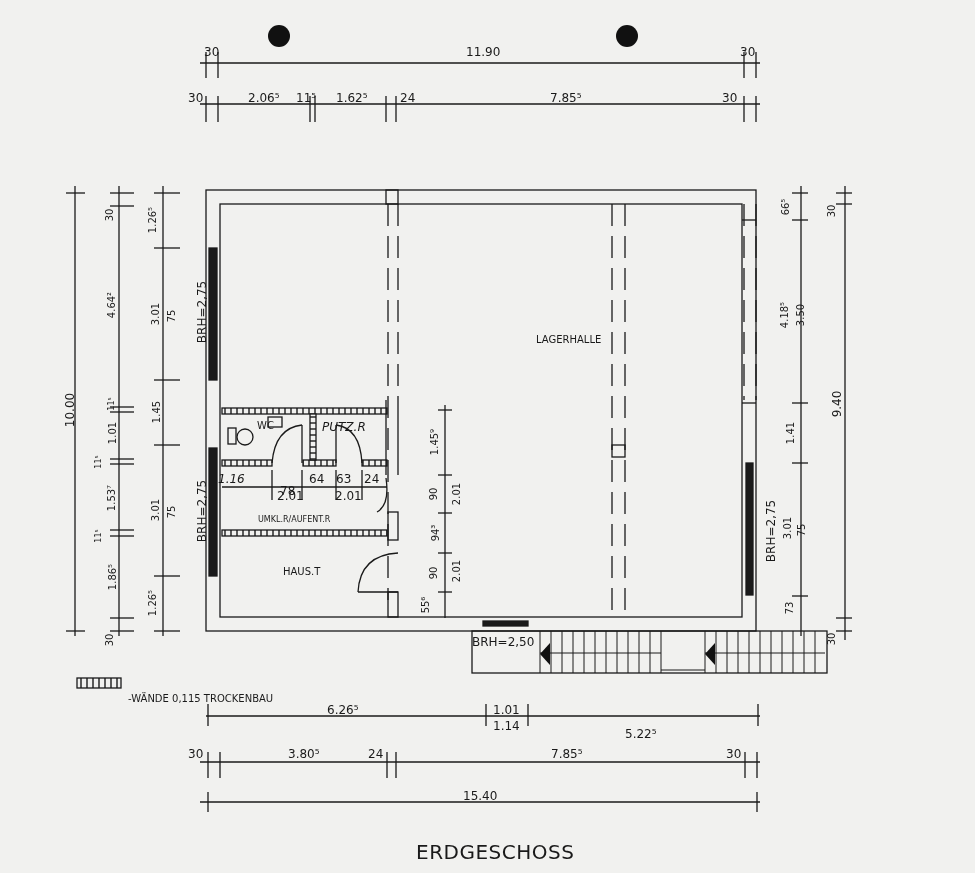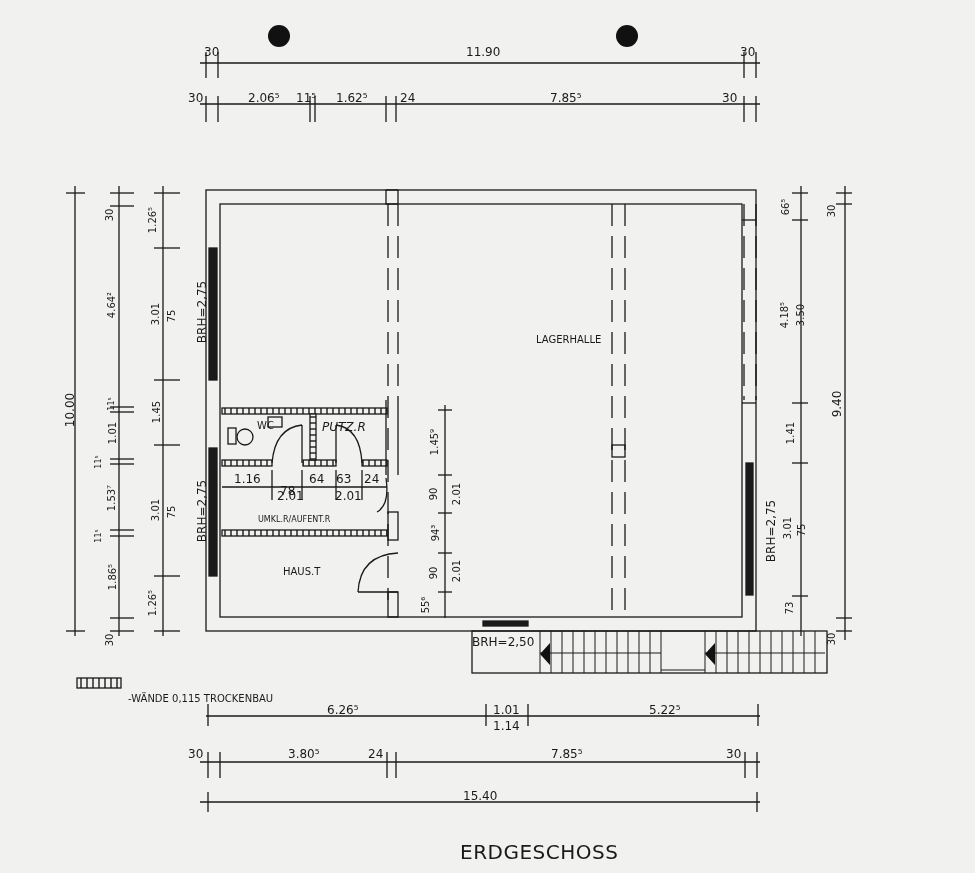--- a/index.html
+++ b/index.html
@@ -205,21 +205,21 @@
 <span class="lbl" style="left:400px;top:92px;">24</span>
 <span class="lbl" style="left:550px;top:92px;">7.85⁵</span>
 <span class="lbl" style="left:722px;top:92px;">30</span>
 
 <span class="lbl sm" style="left:536px;top:335px;">LAGERHALLE</span>
 <span class="lbl sm" style="left:257px;top:421px;">WC</span>
 <span class="lbl" style="left:322px;top:421px;font-style:italic;">PUTZ.R</span>
 <span class="lbl xs" style="left:258px;top:516px;">UMKL.R/AUFENT.R</span>
 <span class="lbl sm" style="left:283px;top:567px;">HAUS.T</span>
 
-<span class="lbl" style="left:234px;top:473px;">1.16</span>
+<span class="lbl" style="left:218px;top:473px;font-style:italic;">1.16</span>
 <span class="lbl" style="left:280px;top:485px;">78</span>
 <span class="lbl" style="left:309px;top:473px;">64</span>
 <span class="lbl" style="left:336px;top:473px;">63</span>
 <span class="lbl" style="left:364px;top:473px;">24</span>
 <span class="lbl" style="left:277px;top:490px;">2.01</span>
 <span class="lbl" style="left:335px;top:490px;">2.01</span>
 
 <span class="lbl sm v" style="left:422px;top:437px;">1.45⁹</span>
 <span class="lbl sm v" style="left:428px;top:489px;">90</span>
 <span class="lbl sm v" style="left:446px;top:489px;">2.01</span>
@@ -261,23 +261,23 @@
 <span class="lbl sm v" style="left:784px;top:603px;">73</span>
 <span class="lbl sm v" style="left:826px;top:206px;">30</span>
 <span class="lbl v" style="left:824px;top:398px;">9.40</span>
 <span class="lbl sm v" style="left:826px;top:634px;">30</span>
 
 <span class="lbl sm" style="left:128px;top:678px;margin-top:16px;">-WÄNDE 0,115 TROCKENBAU</span>
 
 <span class="lbl" style="left:327px;top:704px;">6.26⁵</span>
 <span class="lbl" style="left:493px;top:704px;">1.01</span>
 <span class="lbl" style="left:493px;top:720px;">1.14</span>
-<span class="lbl" style="left:625px;top:704px;margin-left:24px;">5.22⁵</span>
+<span class="lbl" style="left:625px;top:728px;">5.22⁵</span>
 
 <span class="lbl" style="left:188px;top:748px;">30</span>
 <span class="lbl" style="left:288px;top:748px;">3.80⁵</span>
 <span class="lbl" style="left:368px;top:748px;">24</span>
 <span class="lbl" style="left:551px;top:748px;">7.85⁵</span>
 <span class="lbl" style="left:726px;top:748px;">30</span>
 
 <span class="lbl" style="left:463px;top:790px;">15.40</span>
 
-<span class="lbl title" style="left:416px;top:842px;margin-left:44px;">ERDGESCHOSS</span>
+<span class="lbl title" style="left:416px;top:842px;">ERDGESCHOSS</span>
 
 </body></html>

